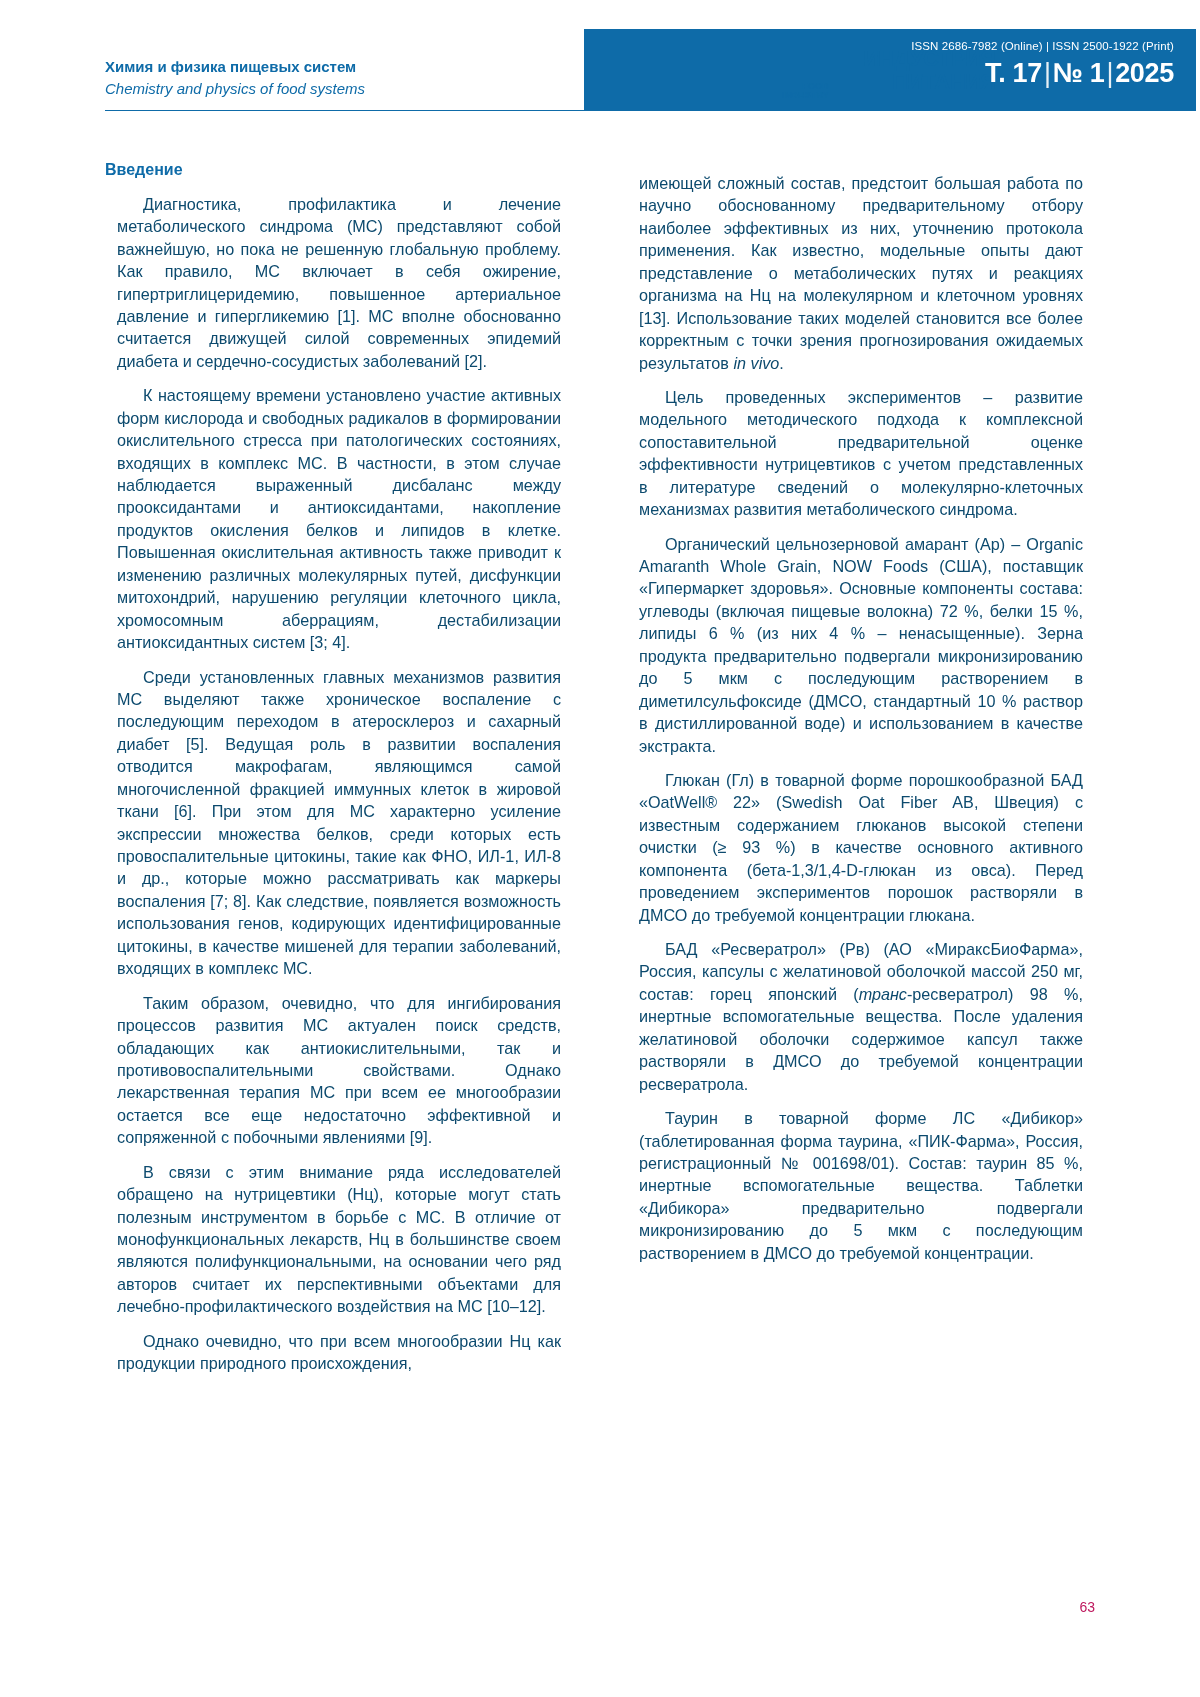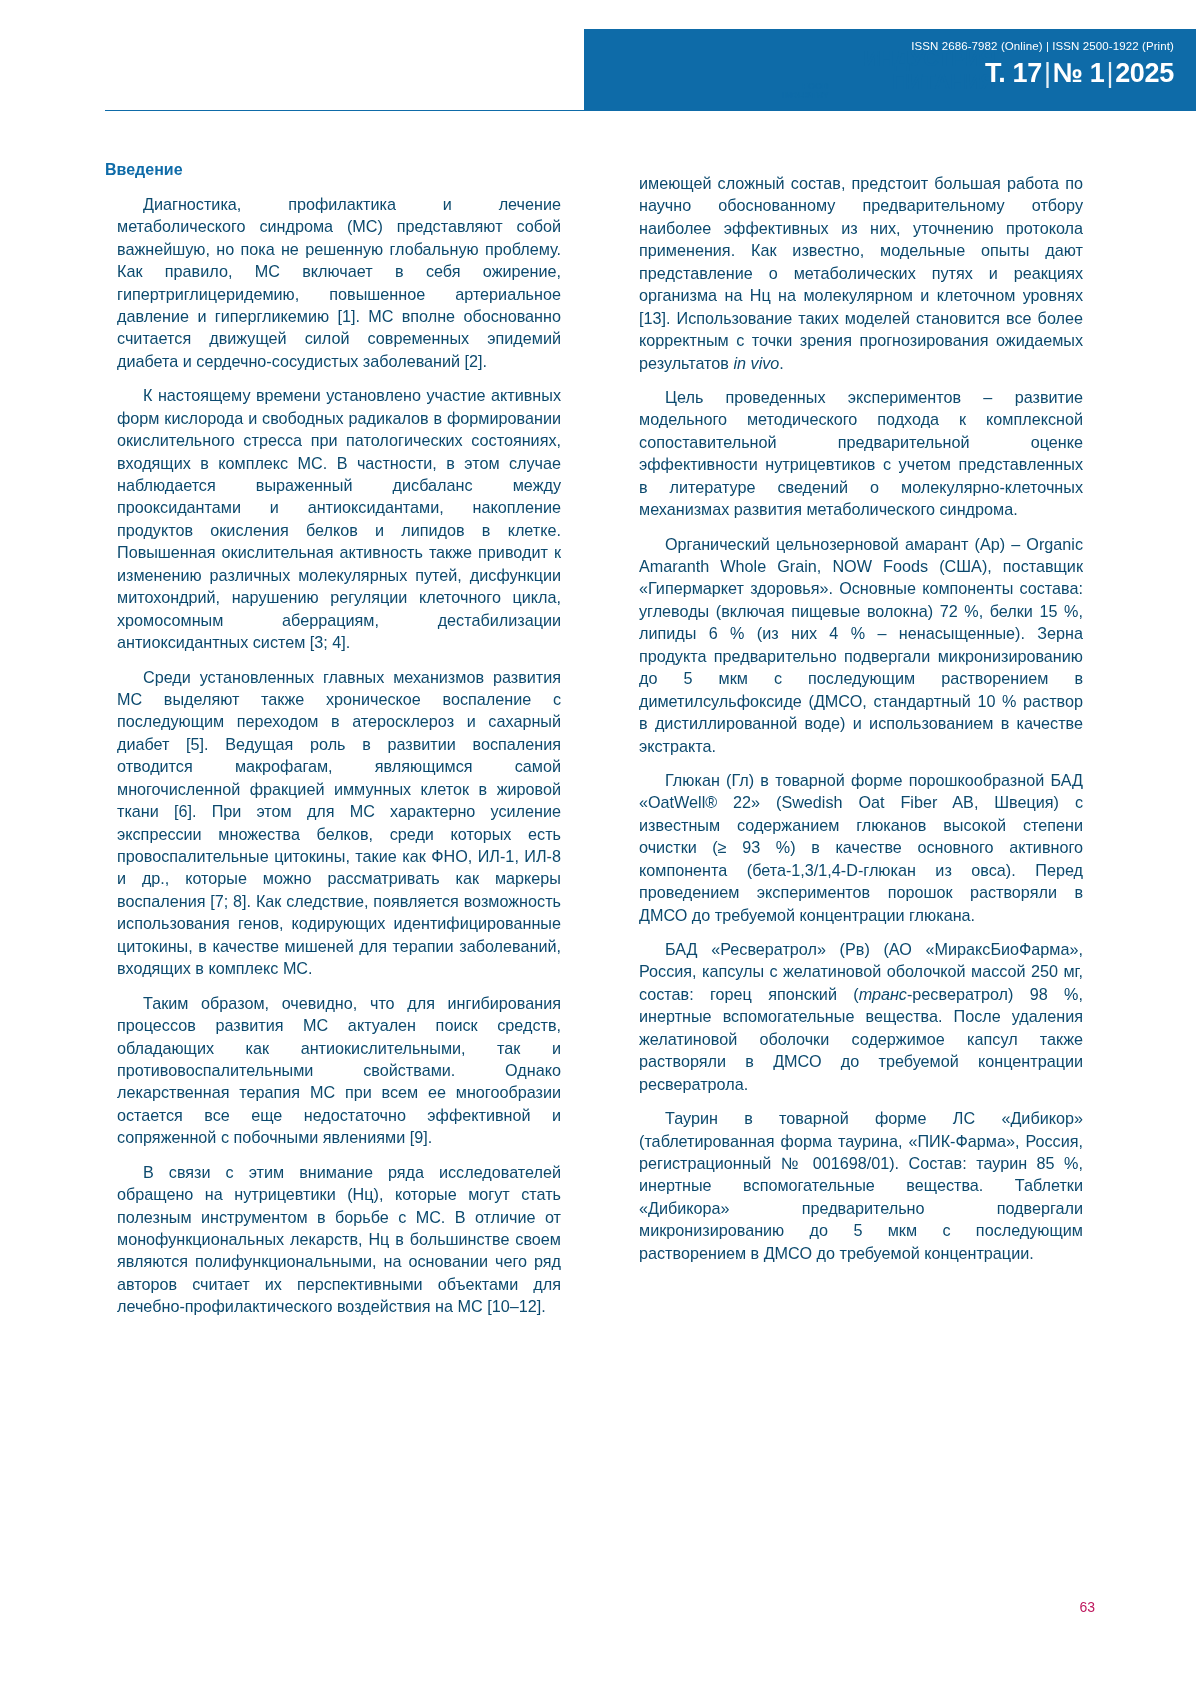--- a/index.html
+++ b/index.html
@@ -163,20 +163,24 @@
 </style>
 </head>
 <body>
 
 <div class="header">
   <div class="header-blueblock"></div>
   <div class="header-blueblock-top"></div>
 
   <div class="header-issn">ISSN 2686-7982 (Online)  |  ISSN 2500-1922 (Print)</div>
 
+  <div class="header-left">
+    <div class="ru">Химия и физика пищевых систем</div>
+    <div class="en">Chemistry and physics of food systems</div>
+  </div>
   <div class="header-rule"></div>
 
   <div class="journal-title">
     <span>ИНДУСТРИЯ</span>
     <span class="l2">ПИТАНИЯ</span>
   </div>
 
   <div class="journal-sub">
     <div>FOOD</div>
     <div>INDUSTRY</div>
@@ -189,20 +193,21 @@
 
 <div class="content">
 
   <div class="col col-left">
     <h2 class="section">Введение</h2>
     <p class="para">Диагностика, профилактика и лечение метаболического синдрома (МС) представляют собой важнейшую, но пока не решенную глобальную проблему. Как правило, МС включает в себя ожирение, гипертриглицеридемию, повышенное артериальное давление и гипергликемию [1]. МС вполне обоснованно считается движущей силой современных эпидемий диабета и сердечно-сосудистых заболеваний [2].</p>
     <p class="para">К настоящему времени установлено участие активных форм кислорода и свободных радикалов в формировании окислительного стресса при патологических состояниях, входящих в комплекс МС. В частности, в этом случае наблюдается выраженный дисбаланс между прооксидантами и антиоксидантами, накопление продуктов окисления белков и липидов в клетке. Повышенная окислительная активность также приводит к изменению различных молекулярных путей, дисфункции митохондрий, нарушению регуляции клеточного цикла, хромосомным аберрациям, дестабилизации антиоксидантных систем [3; 4].</p>
     <p class="para">Среди установленных главных механизмов развития МС выделяют также хроническое воспаление с последующим переходом в атеросклероз и сахарный диабет [5]. Ведущая роль в развитии воспаления отводится макрофагам, являющимся самой многочисленной фракцией иммунных клеток в жировой ткани [6]. При этом для МС характерно усиление экспрессии множества белков, среди которых есть провоспалительные цитокины, такие как ФНО, ИЛ-1, ИЛ-8 и др., которые можно рассматривать как маркеры воспаления [7; 8]. Как следствие, появляется возможность использования генов, кодирующих идентифицированные цитокины, в качестве мишеней для терапии заболеваний, входящих в комплекс МС.</p>
     <p class="para">Таким образом, очевидно, что для ингибирования процессов развития МС актуален поиск средств, обладающих как антиокислительными, так и противовоспалительными свойствами. Однако лекарственная терапия МС при всем ее многообразии остается все еще недостаточно эффективной и сопряженной с побочными явлениями [9].</p>
     <p class="para">В связи с этим внимание ряда исследователей обращено на нутрицевтики (Нц), которые могут стать полезным инструментом в борьбе с МС. В отличие от монофункциональных лекарств, Нц в большинстве своем являются полифункциональными, на основании чего ряд авторов считает их перспективными объектами для лечебно-профилактического воздействия на МС [10–12].</p>
+    <p class="para">Однако очевидно, что при всем многообразии Нц как продукции природного происхождения,</p>
   </div>
 
   <div class="col col-right">
     <p class="para" style="text-indent:0"><span>имеющей сложный состав, предстоит большая работа по научно обоснованному предварительному отбору наиболее эффективных из них, уточнению протокола применения. Как известно, модельные опыты дают представление о метаболических путях и реакциях организма на Нц на молекулярном и клеточном уровнях [13]. Использование таких моделей становится все более корректным с точки зрения прогнозирования ожидаемых результатов </span><span class="italic">in vivo</span><span>.</span></p>
 
     <p class="para">Цель проведенных экспериментов – развитие модельного методического подхода к комплексной сопоставительной предварительной оценке эффективности нутрицевтиков с учетом представленных в литературе сведений о молекулярно-клеточных механизмах развития метаболического синдрома.</p>
 
 
     <p class="para">Органический цельнозерновой амарант (Ар) – Organic Amaranth Whole Grain, NOW Foods (США), поставщик «Гипермаркет здоровья». Основные компоненты состава: углеводы (включая пищевые волокна) 72 %, белки 15 %, липиды 6 % (из них 4 % – ненасыщенные). Зерна продукта предварительно подвергали микронизированию до 5 мкм с последующим растворением в диметилсульфоксиде (ДМСО, стандартный 10 % раствор в дистиллированной воде) и использованием в качестве экстракта.</p>
     <p class="para">Глюкан (Гл) в товарной форме порошкообразной БАД «OatWell® 22» (Swedish Oat Fiber AB, Швеция) с известным содержанием глюканов высокой степени очистки (≥ 93 %) в качестве основного активного компонента (бета-1,3/1,4-D-глюкан из овса). Перед проведением экспериментов порошок растворяли в ДМСО до требуемой концентрации глюкана.</p>

